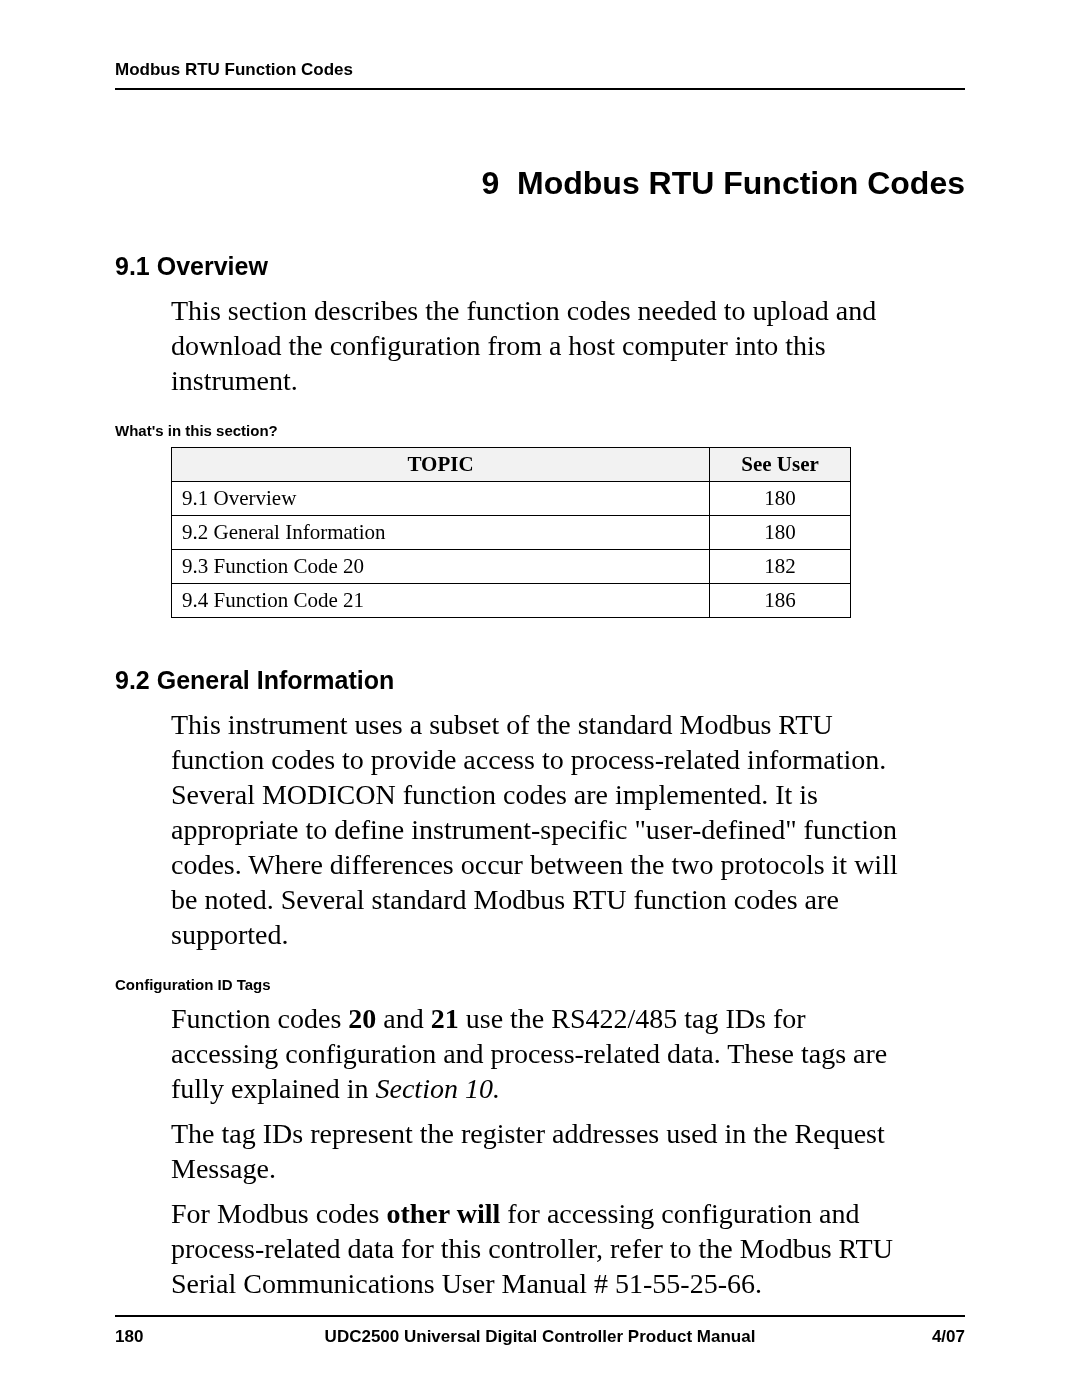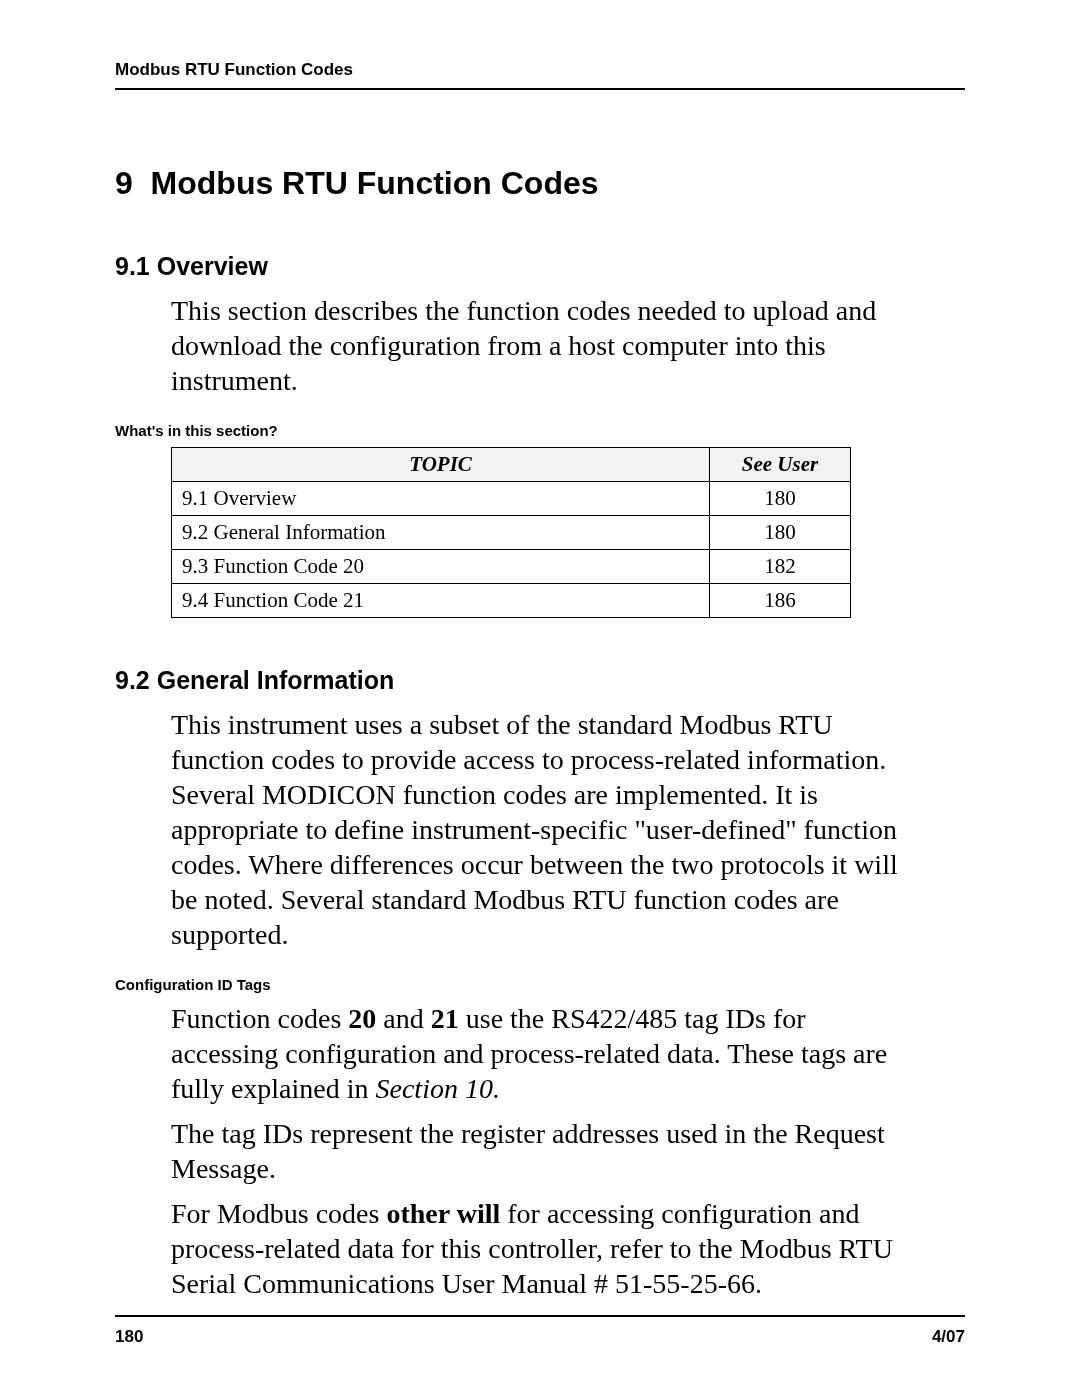--- a/index.html
+++ b/index.html
@@ -20,21 +20,21 @@
     font-family: Arial, Helvetica, sans-serif;
     font-weight: bold;
     font-size: 17px;
     padding-bottom: 8px;
     border-bottom: 2px solid #000;
   }
   .chapter-title {
     font-family: Arial, Helvetica, sans-serif;
     font-weight: bold;
     font-size: 32px;
-    text-align: left;
+    text-align: right;
     margin-top: 75px;
     margin-bottom: 50px;
   }
   .h2 {
     font-family: Arial, Helvetica, sans-serif;
     font-weight: bold;
     font-size: 25px;
     margin-top: 30px;
     margin-bottom: 12px;
   }
@@ -57,21 +57,20 @@
     width: 680px;
     font-size: 21px;
   }
   table.toc th {
     background: #f2f2f2;
     border: 1px solid #000;
     padding: 4px 8px;
     font-family: "Times New Roman", Times, serif;
     font-weight: bold;
     text-align: center;
-    font-style: italic;
   }
   table.toc td {
     border: 1px solid #000;
     padding: 4px 10px;
   }
   table.toc td.page-col {
     text-align: center;
     width: 120px;
   }
   .bold { font-weight: bold; }
@@ -149,16 +148,17 @@
     <span>Function codes </span><span class="bold">20</span><span> and </span><span class="bold">21</span><span> use the RS422/485 tag IDs for accessing configuration and process-related data. These tags are fully explained in </span><span class="italic">Section 10.</span>
   </p>
   <p class="body-text">The tag IDs represent the register addresses used in the Request Message.</p>
 
   <p class="body-text">
     <span>For Modbus codes </span><span class="bold">other will</span><span> for accessing configuration and process-related data for this controller, refer to the Modbus RTU Serial Communications User Manual # 51-55-25-66.</span>
   </p>
 
   <div class="footer">
     <span class="left">180</span>
+    <span class="center">UDC2500 Universal Digital Controller Product Manual</span>
     <span class="right">4/07</span>
   </div>
 
 </div>
 
 </body></html>

